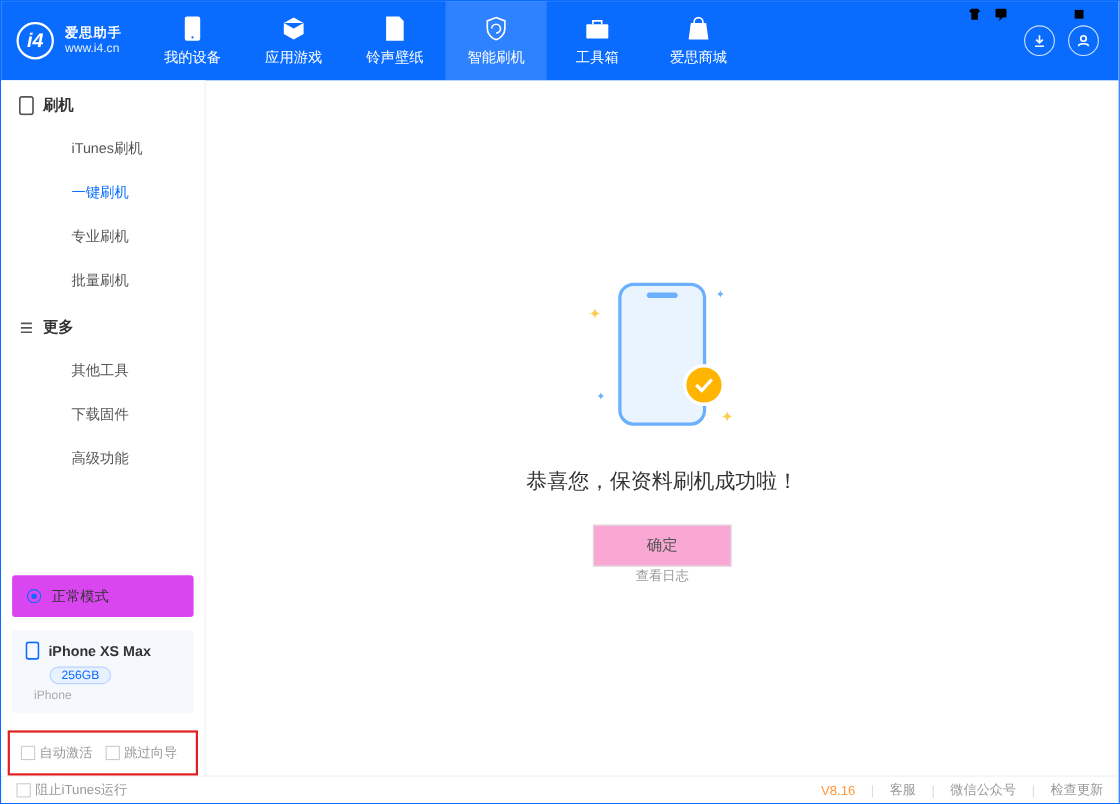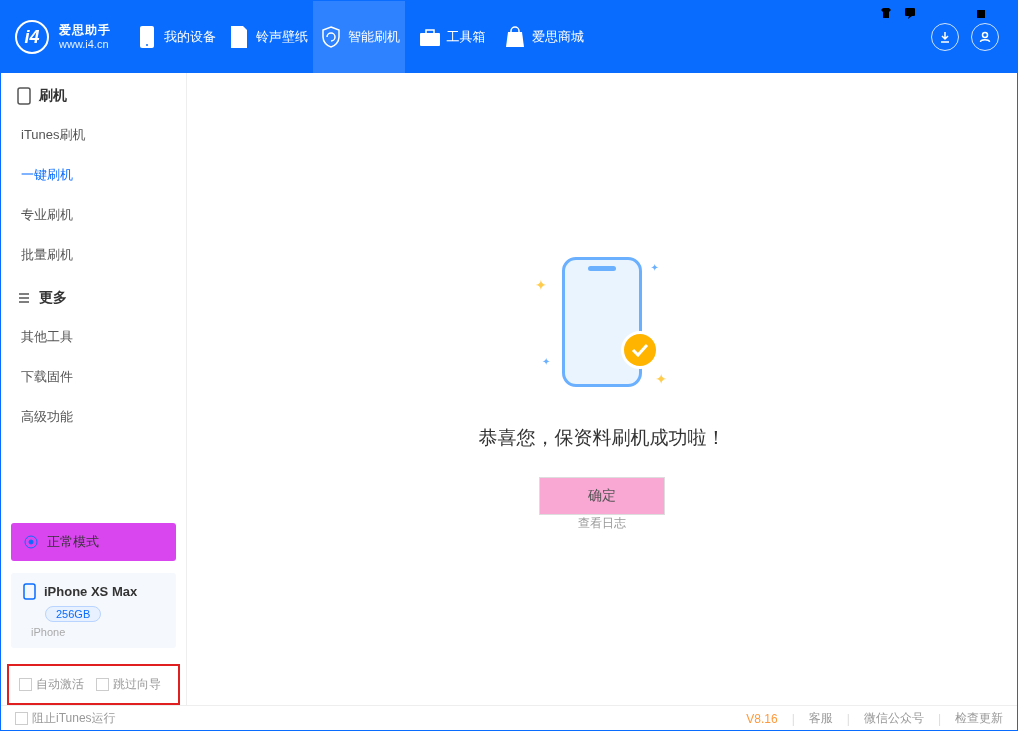--- a/index.html
+++ b/index.html
@@ -6,37 +6,37 @@
 body { background: #fff; width: 1018px; height: 731px; overflow: hidden; border: 1px solid #0a6cff; }
 
 .titlebar { height: 72px; background: linear-gradient(90deg, #0a6cff 0%, #0a6cff 100%); display: flex; align-items: stretch; color: #fff; }
 .logo-area { display: flex; align-items: center; padding: 0 18px 0 14px; gap: 10px; }
 .logo-circle { width: 34px; height: 34px; border: 2.5px solid #fff; border-radius: 50%; display: flex; align-items: center; justify-content: center; font-weight: bold; font-style: italic; font-size: 18px; }
 .logo-text { display: flex; flex-direction: column; line-height: 1.1; }
 .logo-text .app-name { font-size: 12px; font-weight: bold; letter-spacing: 1px; }
 .logo-text .app-url { font-size: 11px; opacity: .9; }
 
 .nav-tabs { display: flex; }
-.nav-tab { width: 92px; display: flex; flex-direction: row; align-items: center; justify-content: center; gap: 4px; cursor: pointer; font-size: 13px; position: relative; }
+.nav-tab { width: 92px; display: flex; flex-direction: column; align-items: center; justify-content: center; gap: 4px; cursor: pointer; font-size: 13px; position: relative; }
 .nav-tab.active { background: rgba(255,255,255,.15); }
 .nav-tab .nav-icon { width: 26px; height: 26px; display: flex; align-items: center; justify-content: center; }
 .nav-tab svg { fill: #fff; }
 
 .spacer { flex: 1; }
 .circle-btns { display: flex; align-items: center; gap: 12px; padding: 0 18px; }
 .circle-btn { width: 28px; height: 28px; border: 1.5px solid rgba(255,255,255,.8); border-radius: 50%; display: flex; align-items: center; justify-content: center; cursor: pointer; }
 .circle-btn svg { stroke: #fff; fill: none; stroke-width: 1.5; }
 .top-controls { position: absolute; top: 6px; right: 8px; display: flex; gap: 10px; }
 
 .body-area { display: flex; height: 632px; }
 .sidebar { width: 186px; border-right: 1px solid #eee; display: flex; flex-direction: column; background: #fff; }
 .side-scroll { flex: 1; overflow: hidden; }
 .side-group-title { display: flex; align-items: center; gap: 8px; padding: 14px 16px 10px 16px; font-size: 14px; color: #333; font-weight: bold; }
 .side-group-title svg { stroke: #555; fill: none; stroke-width: 1.5; }
-.side-item { padding: 11px 16px 11px 20px; font-size: 13px; color: #555; cursor: pointer; }
+.side-item { padding: 11px 16px 11px 64px; font-size: 13px; color: #555; cursor: pointer; }
 .side-item.active { color: #0a6cff; }
 
 .mode-box { margin: 6px 10px; padding: 10px 12px; background: #d946ef; border-radius: 3px; display: flex; align-items: center; gap: 8px; font-size: 13px; color: #333; }
 .mode-box svg { stroke: #0a6cff; }
 
 .device-box { margin: 6px 10px 10px 10px; padding: 10px 12px; background: #f5f8fc; border-radius: 3px; }
 .device-box .dev-name { display: flex; align-items: center; gap: 8px; font-size: 13px; font-weight: bold; color: #333; }
 .device-box .capacity { display: inline-block; margin: 6px 0 4px 22px; padding: 1px 10px; border-radius: 10px; font-size: 11px; color: #0a6cff; border: 1px solid #b8d4ff; background: #e8f1ff; }
 .device-box .dev-type { margin-left: 8px; font-size: 11px; color: #aaa; }
 
@@ -81,20 +81,28 @@
       <div class="nav-icon">
           <svg width="18" height="24" viewBox="0 0 18 24">
             <rect x="2" y="1" width="14" height="22" rx="2"></rect>
             <circle cx="9" cy="20" r="1" fill="#0a6cff"></circle>
           </svg>
         </div>
       <span>我的设备</span>
     </div>
     <div class="nav-tab">
       <div class="nav-icon">
+          <svg width="24" height="24" viewBox="0 0 24 24">
+            <path d="M12 2 L21 7 L21 17 L12 22 L3 17 L3 7 Z M3 7 L12 12 L21 7 M12 12 L12 22"></path>
+          </svg>
+        </div>
+      <span>应用游戏</span>
+    </div>
+    <div class="nav-tab">
+      <div class="nav-icon">
           <svg width="22" height="24" viewBox="0 0 22 24">
             <path d="M3 1 H15 L19 5 V23 H3 Z"></path>
             <path d="M11 8 V16 A2 2 0 1 1 9 14" fill="none" stroke="#fff" stroke-width="1.5"></path>
           </svg>
         </div>
       <span>铃声壁纸</span>
     </div>
     <div class="nav-tab active">
       <div class="nav-icon">
           <svg width="24" height="24" viewBox="0 0 24 24">

